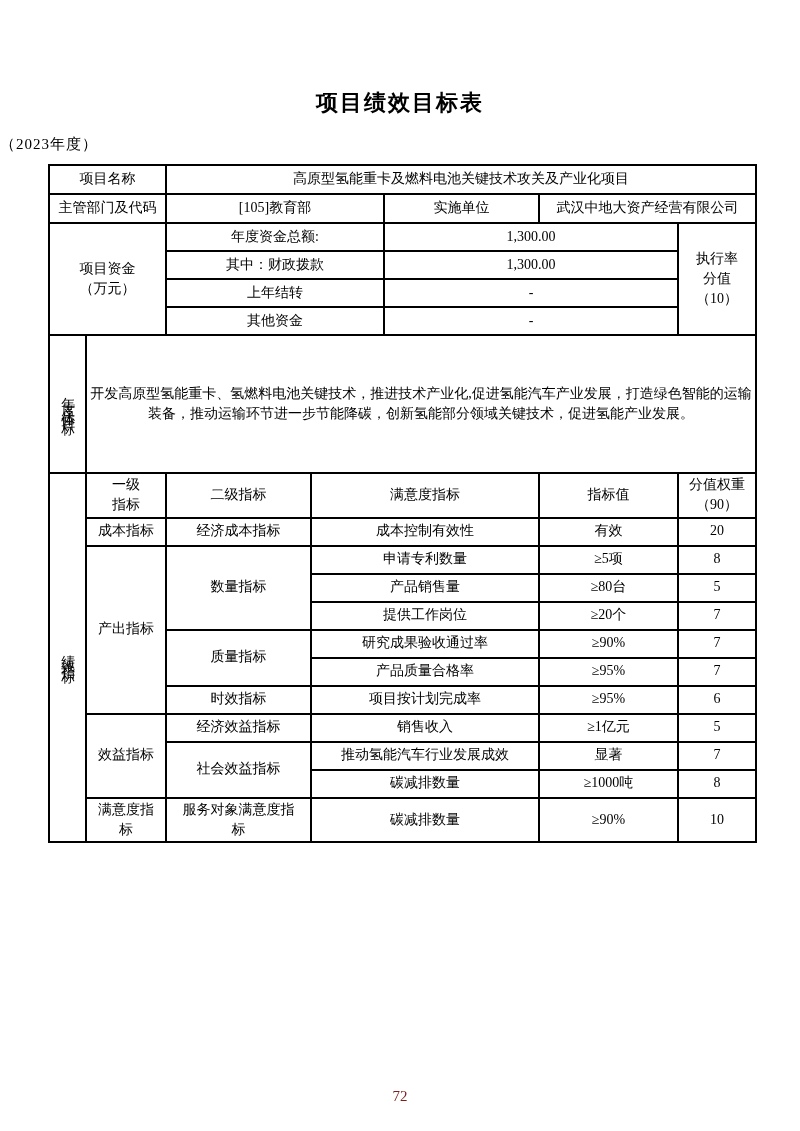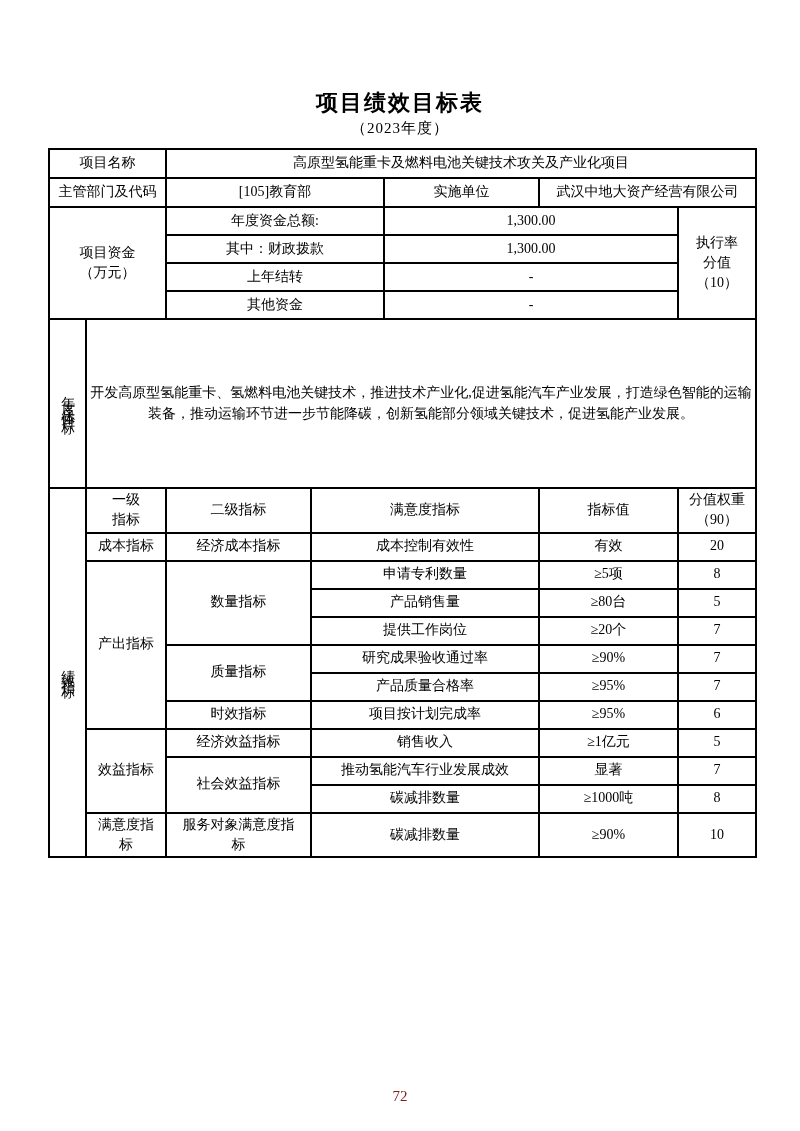--- a/index.html
+++ b/index.html
@@ -16,22 +16,22 @@
   }
   .doc-title {
     padding-top: 88px;
     text-align: center;
     font-size: 22px;
     font-weight: bold;
     letter-spacing: 2px;
     line-height: 30px;
   }
   .doc-subtitle {
-    margin-top: 0;
-    text-align: center;
+    margin-top: 16px;
+    text-align: left;
     font-size: 15px;
     line-height: 20px;
     letter-spacing: 1px;
   }
   table.main {
     margin: 10px 0 0 48px;
     width: 707px;
     border-collapse: collapse;
     table-layout: fixed;
   }
@@ -55,21 +55,21 @@
   }
   .vtext {
     display: inline-block;
     writing-mode: vertical-rl;
     text-orientation: upright;
     letter-spacing: 5px;
     font-size: 14px;
   }
   tr.h29 { height: 29px; }
   tr.h28 { height: 28px; }
-  tr.goal { height: 169px; margin-left: 40px; }
+  tr.goal { height: 138px; margin-left: 40px; }
   tr.hdr { height: 42px; }
   .footer-pagenum {
     position: absolute;
     left: 0;
     top: 1088px;
     width: 100%;
     text-align: center;
     font-size: 15px;
     color: #7f1d1d;
   }

